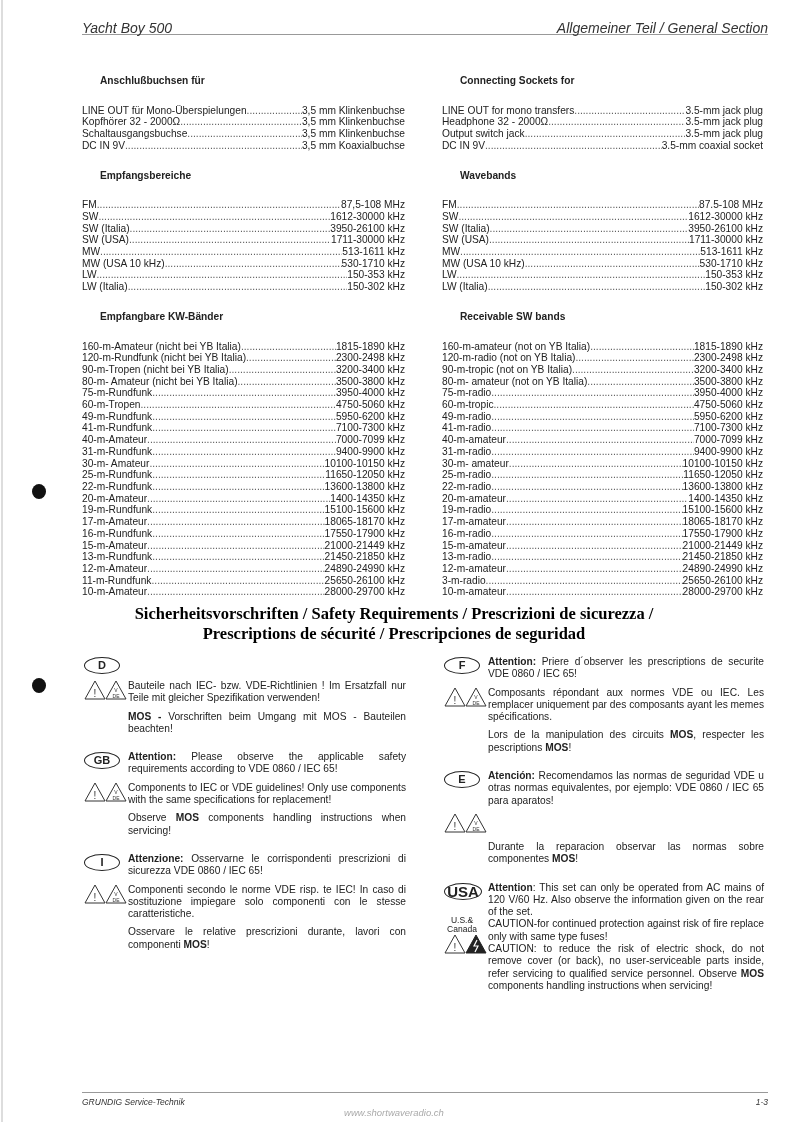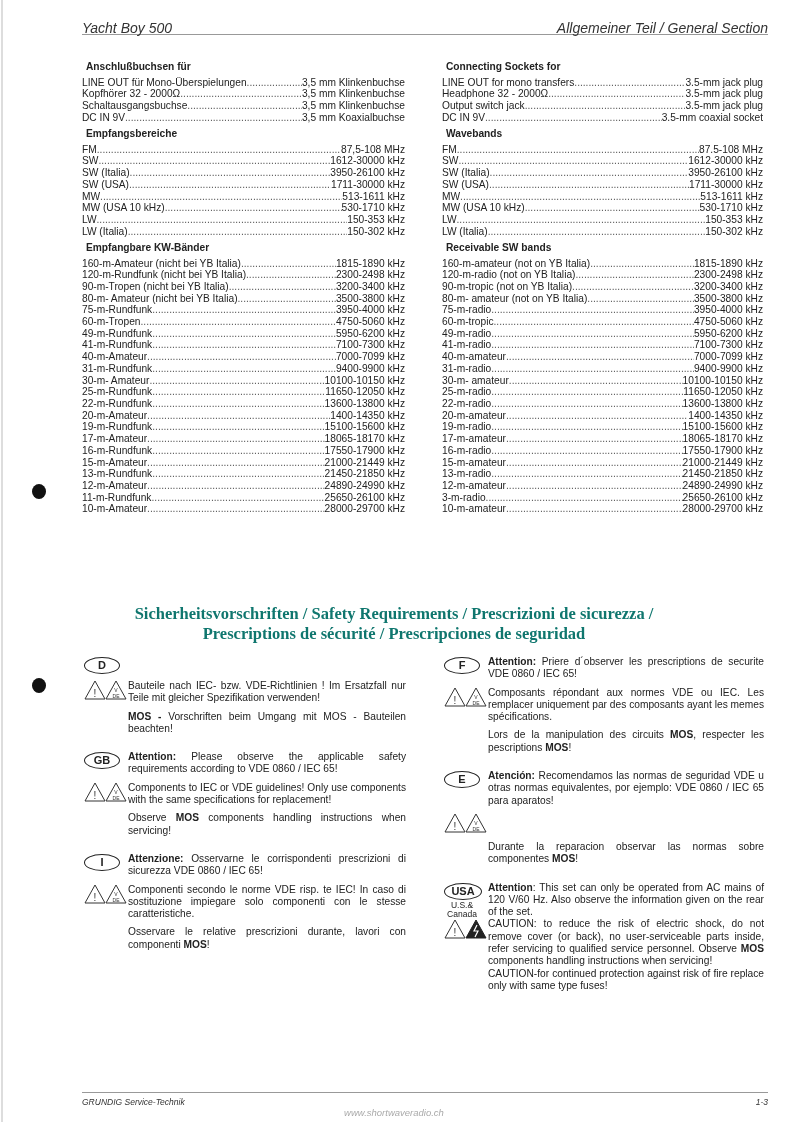--- a/index.html
+++ b/index.html
@@ -3,38 +3,38 @@
 <meta charset="utf-8">
 <style>
   html,body{margin:0;padding:0;background:#fff;}
   body{width:788px;height:1122px;position:relative;overflow:hidden;color:#222;font-family:"Liberation Sans",sans-serif;}
   .hdr{position:absolute;top:16px;left:82px;right:20px;height:18px;border-bottom:1px solid #999;font-size:14px;font-style:italic;color:#333;}
   .hdr .l{position:absolute;left:0;top:4px;}
   .hdr .r{position:absolute;right:0;top:4px;}
   .col{position:absolute;font-size:10.2px;line-height:11.7px;}
   .col.left{left:82px;top:57px;width:323px;}
   .col.right{left:442px;top:57px;width:321px;}
-  .sec-title{font-weight:bold;margin:4px;}
+  .sec-title{font-weight:bold;margin:18px;}
   .sec{margin-bottom:4.5px;}
   .row{display:flex;white-space:nowrap;overflow:hidden;}
   .row .lab{flex:0 0 auto;}
   .row .dots{flex:1 1 auto;overflow:hidden;color:#555;}
   .row .dots::after{content:"........................................................................................................................................................................................";letter-spacing:0;}
   .row .val{flex:0 0 auto;}
-  .safety-title{position:absolute;left:0;right:0;top:604px;text-align:center;font-family:"Liberation Serif",serif;font-weight:bold;font-size:16.5px;line-height:20px;color:#0f766e;}
+  .safety-title{position:absolute;left:0;right:0;top:604px;text-align:center;font-family:"Liberation Serif",serif;font-weight:bold;font-size:16.5px;line-height:20px;color:#000000;}
   .scol{position:absolute;font-size:10.2px;line-height:12.3px;}
   .scol.left{left:84px;top:656px;width:322px;}
   .scol.right{left:444px;top:656px;width:320px;}
   .block{display:flex;margin-bottom:6px;}
   .icon{flex:0 0 44px;width:44px;position:relative;}
   .txt{flex:1;text-align:justify;}
   .oval{display:inline-block;width:34px;height:15px;border:1.3px solid #222;border-radius:50%;text-align:center;font-weight:bold;font-size:11px;line-height:15px;margin-top:1px;}
   .gap{height:10px;}
   .tri{display:block;}
-  .usa-sub{font-size:8.5px;line-height:9px;text-align:center;width:36px;margin-top:1px;}
+  .usa-sub{font-size:8.5px;line-height:9px;text-align:center;width:36px;margin-top:16px;}
   .ftr{position:absolute;left:82px;right:20px;top:1092px;border-top:1px solid #999;font-size:8.5px;font-style:italic;color:#333;}
   .ftr .l{position:absolute;left:0;top:4px;}
   .ftr .r{position:absolute;right:0;top:4px;}
   .wm{position:absolute;left:0;right:0;top:1107px;text-align:center;font-size:9.5px;color:#aaa;font-style:italic;}
   .hole{position:absolute;left:32px;width:14px;height:15px;border-radius:50%;background:#111;}
   .binding{position:absolute;left:1px;top:0;bottom:0;width:2px;background:#ddd;}
   b{font-weight:bold;}
 </style>
 </head>
 <body>
@@ -527,31 +527,31 @@
     </div>
   </div>
   <div class="block">
     <div class="icon"></div>
     <div class="txt"><span>Durante la reparacion observar las normas sobre componentes </span><b>MOS</b><span>!</span></div>
   </div>
   <div class="gap"></div>
 
   <div class="block">
     <div class="icon">
-      <span class="oval" style="width:36px;font-size:11px">USA</span>
+      <span class="oval" style="width:36px;font-size:15px">USA</span>
       <div class="usa-sub">U.S.&amp; Canada</div>
       <svg class="tri" width="44" height="22" viewBox="0 0 44 22">
           <use href="#warnTri"></use>
           <use href="#shockTri" x="21"></use>
         </svg>
     </div>
     <div class="txt">
       <b>Attention</b><span>: This set can only be operated from AC mains of 120 V/60 Hz. Also observe the information given on the rear of the set.</span>
+      <div>CAUTION-for continued protection against risk of fire replace only with same type fuses!</div>
       <div><span>CAUTION: to reduce the risk of electric shock, do not remove cover (or back), no user-serviceable parts inside, refer servicing to qualified service personnel. Observe </span><b>MOS</b><span> components handling instructions when servicing!</span></div>
-      <div>CAUTION-for continued protection against risk of fire replace only with same type fuses!</div>
     </div>
   </div>
 </div>
 
 <div class="ftr">
   <span class="l">GRUNDIG Service-Technik</span>
   <span class="r">1-3</span>
 </div>
 <div class="wm">www.shortwaveradio.ch</div>
 

